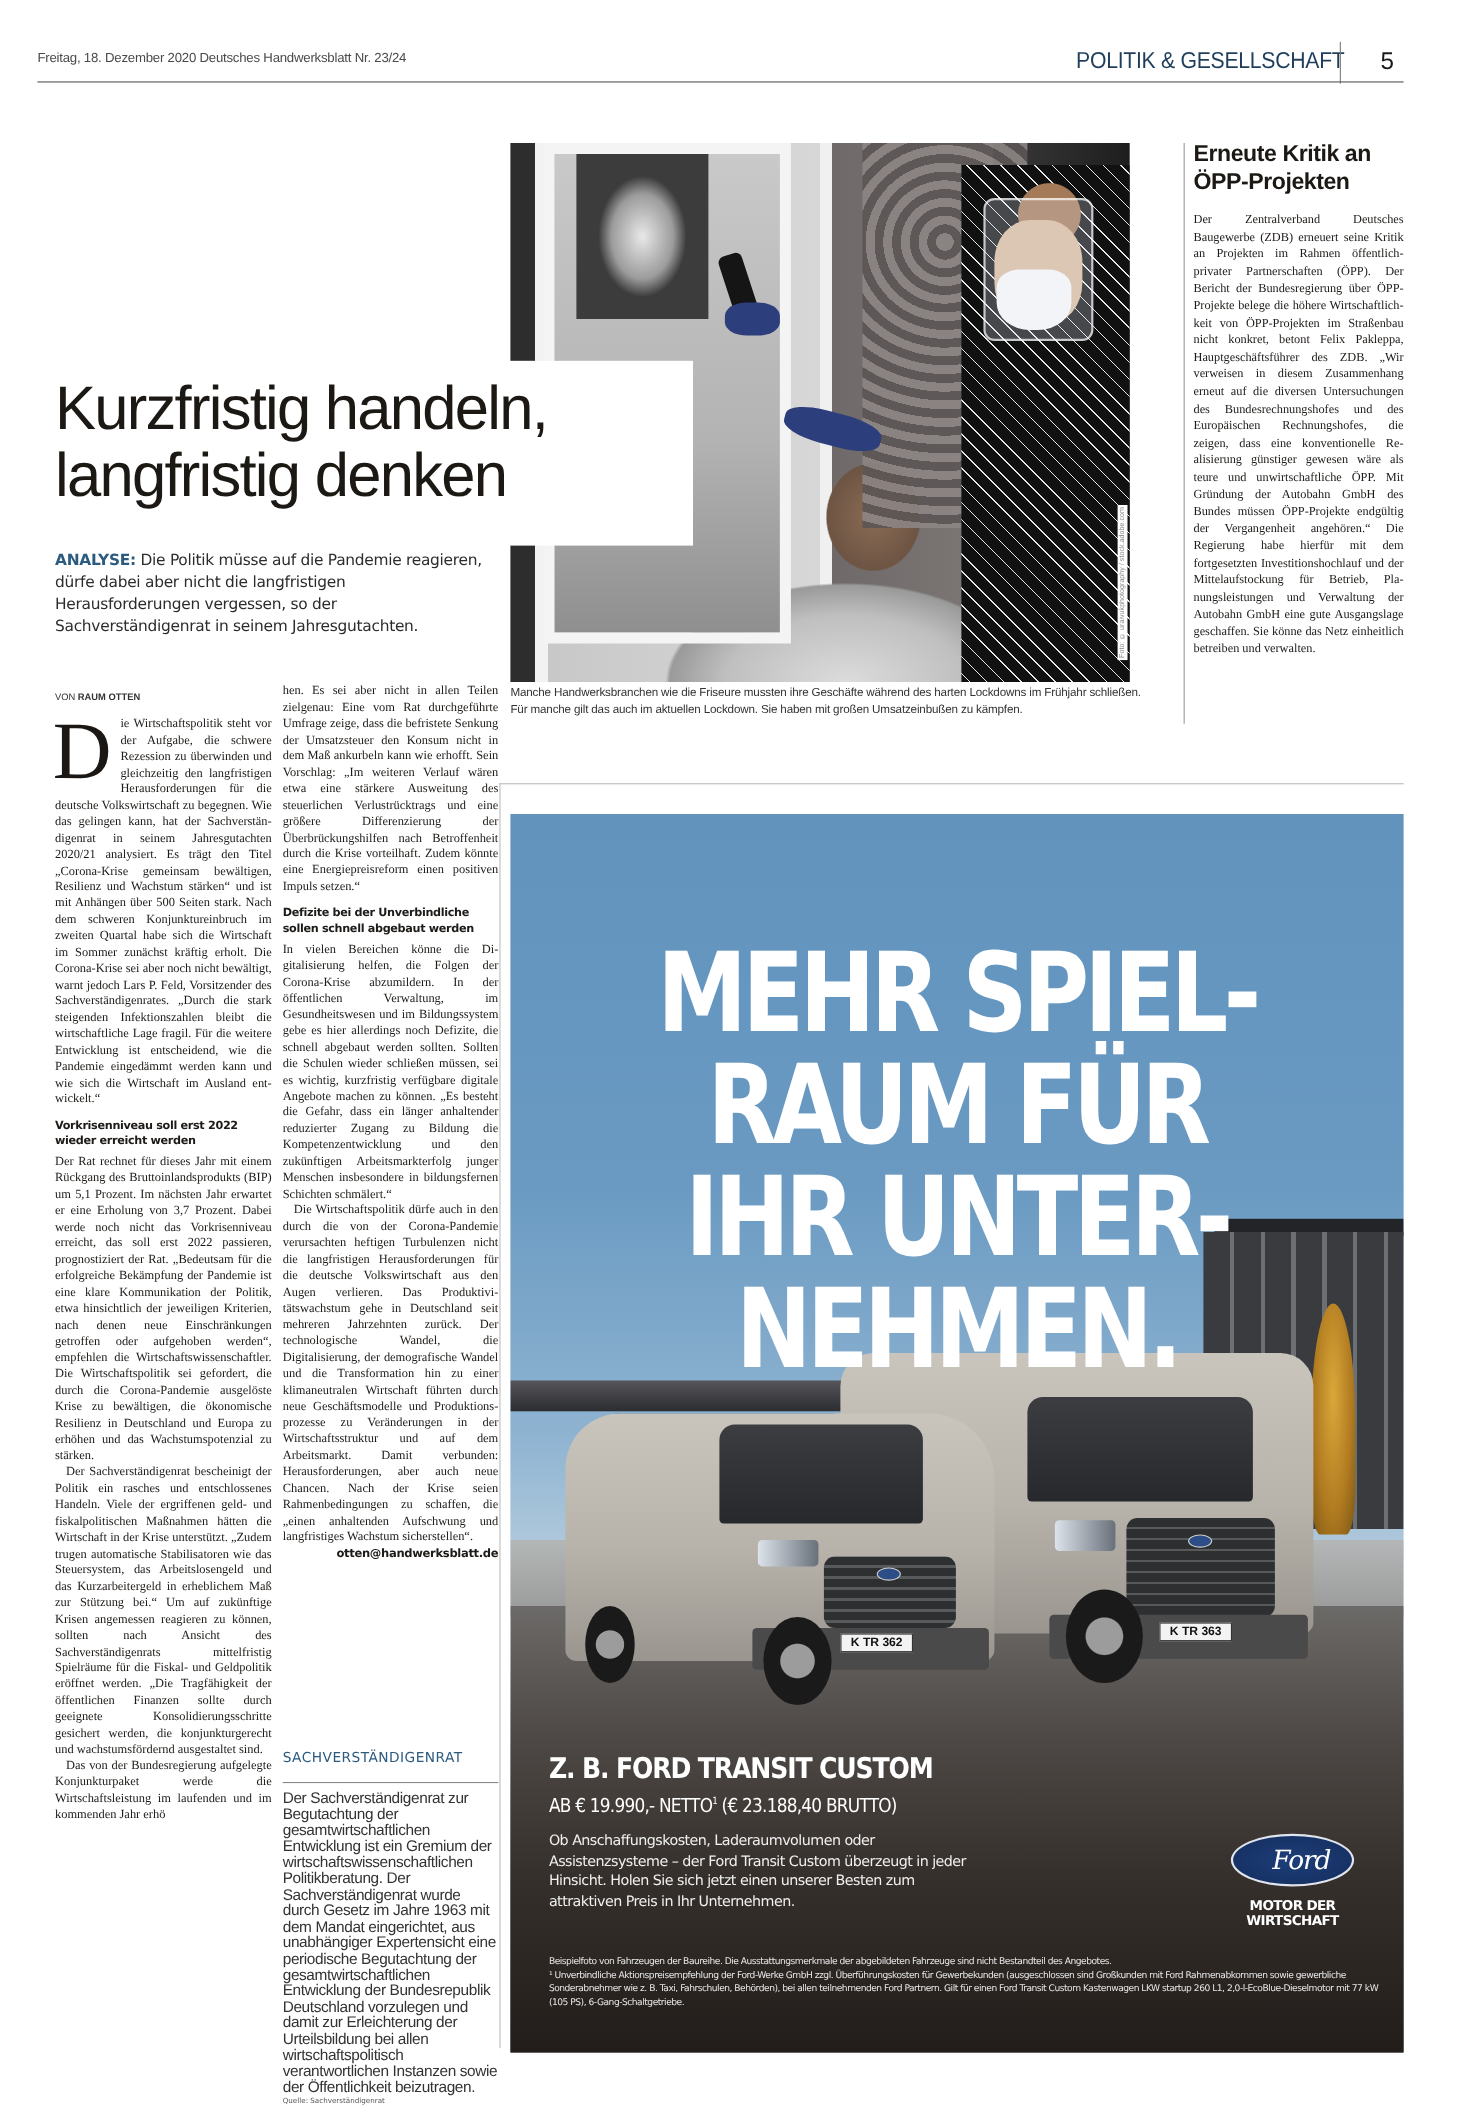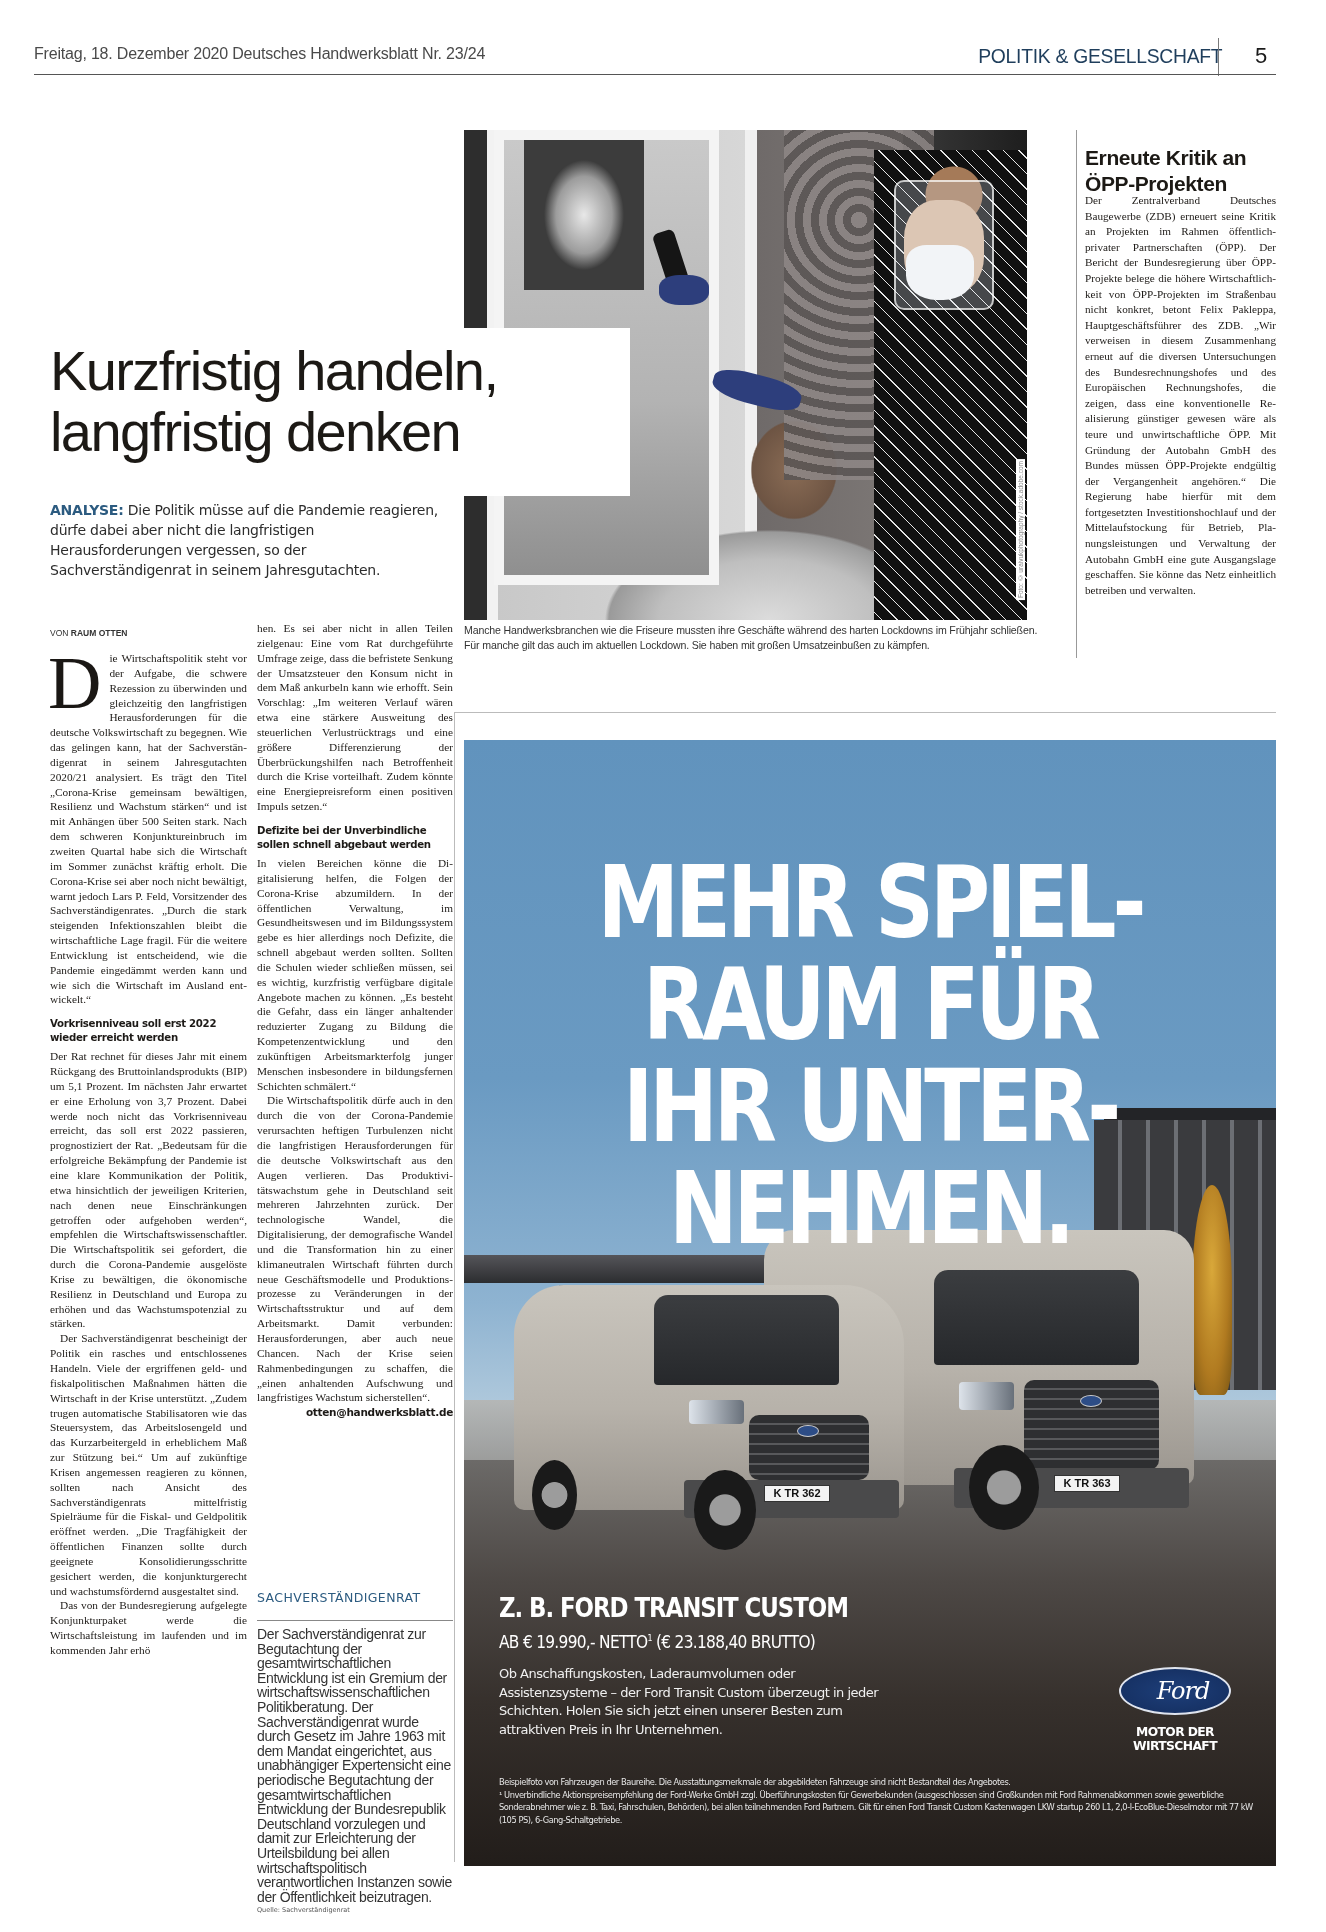--- a/index.html
+++ b/index.html
@@ -1,20 +1,20 @@
 <!DOCTYPE html>
 <html><head>
 <meta charset="utf-8">
 <style>
   * { box-sizing: border-box; margin: 0; padding: 0; }
   html, body { width: 1326px; height: 1932px; background: #ffffff; overflow: hidden; }
   body { position: relative; font-family: "Liberation Serif", serif; color: #1d1a17; }
 
   
-  .hdr-meta { position: absolute; left: 34px; top: 45px; font-family: "Liberation Sans", sans-serif; font-size: 16px; color: #4a4a4a; letter-spacing: -0.2px; }
+  .hdr-meta { position: absolute; left: 34px; top: 45px; font-family: "Liberation Sans", sans-serif; font-size: 12px; color: #4a4a4a; letter-spacing: -0.2px; }
   .hdr-section { position: absolute; right: 104px; top: 44px; font-family: "Liberation Sans", sans-serif; font-size: 21px; color: #1f3e5c; letter-spacing: -0.3px; transform: scaleX(0.92); transform-origin: right center; }
   .hdr-vrule { position: absolute; left: 1218px; top: 38px; width: 1px; height: 38px; background: #7a7a7a; }
   .hdr-page { position: absolute; left: 1255px; top: 43px; font-family: "Liberation Sans", sans-serif; font-size: 22px; color: #1a1a1a; }
   .hdr-rule { position: absolute; left: 34px; top: 74px; width: 1242px; height: 1px; background: #555; }
 
   
   .photo { position: absolute; left: 464px; top: 130px; width: 563px; height: 490px; overflow: hidden;
     background:
       radial-gradient(ellipse 70px 80px at 330px 340px, #8a6c55 0%, #6d5443 60%, transparent 62%),
       radial-gradient(ellipse 200px 110px at 305px 490px, #dcdcdc 0%, #bfbfbf 55%, #9a9a9a 80%, transparent 82%),
@@ -52,21 +52,21 @@
   .email { font-family: "DejaVu Sans", sans-serif; font-weight: bold; font-size: 10.5px; text-align: right; letter-spacing: -0.3px; }
 
   
   .infobox { position: absolute; left: 257px; top: 1590px; width: 196px; }
   .infobox-title { font-family: "DejaVu Sans", sans-serif; font-size: 12.5px; color: #2c5b80; letter-spacing: 0.4px; padding-bottom: 15px; border-bottom: 1.5px solid #888; }
   .infobox-body { font-family: Liberation Sans, sans-serif; font-size: 14px; line-height: 14.6px; color: #333; margin-top: 6px; letter-spacing: -0.35px; }
   .infobox-source { font-family: "DejaVu Sans", sans-serif; font-size: 6.5px; color: #555; margin-top: 2px; }
 
   
   .side-rule { position: absolute; left: 1076px; top: 130px; width: 1px; height: 528px; background: #999; }
-  .side-title { position: absolute; left: 1085px; top: 145px; width: 200px; font-family: "Liberation Sans", sans-serif; font-size: 21px; line-height: 26px; color: #1c1915; letter-spacing: -0.4px; }
+  .side-title { position: absolute; left: 1085px; top: 127px; width: 200px; font-family: "Liberation Sans", sans-serif; font-size: 21px; line-height: 26px; color: #1c1915; letter-spacing: -0.4px; }
   .side-body { position: absolute; left: 1085px; top: 193px; width: 191px; font-size: 11.2px; line-height: 15.6px; text-align: justify; }
 
   
   .ad-frame { position: absolute; left: 454px; top: 712px; width: 822px; height: 1150px; border-top: 1px solid #bbb; border-left: 1px solid #bbb; }
   .ad { position: absolute; left: 464px; top: 740px; width: 812px; height: 1126px; overflow: hidden;
     background: linear-gradient(180deg, #6193bd 0%, #6a9ac2 30%, #8eb3d1 50%, #b9cfdf 62%, #c9d2da 66%, #8f8f8f 75%, #626262 80%, #3f3a36 86%, #2f2a27 100%); }
   .ad .roof { position: absolute; left: 0; top: 515px; width: 340px; height: 28px; background: linear-gradient(180deg, #55555a, #2c2d30); }
   .ad .bldg-right { position: absolute; left: 630px; top: 380px; width: 182px; height: 270px; background: repeating-linear-gradient(90deg, #3a3b3e 0 24px, #6c6f74 24px 28px); }
   .ad .bldg-right-top { position: absolute; left: 640px; top: 368px; width: 172px; height: 16px; background: #232427; }
   .ad .tree { position: absolute; left: 728px; top: 445px; width: 40px; height: 210px; border-radius: 50% 50% 20% 20%; background: radial-gradient(ellipse at 50% 40%, #d9a83a 0%, #b07a20 60%, #7a5614 100%); }
@@ -200,21 +200,21 @@
     <div>MEHR SPIEL-</div>
     <div>RAUM FÜR</div>
     <div>IHR UNTER-</div>
     <div>NEHMEN.</div>
   </div>
 
   <div class="ad-title">Z. B. FORD TRANSIT CUSTOM</div>
   <div class="ad-price">
     <span>AB € 19.990,- NETTO</span><sup>1</sup><span> (€ 23.188,40 BRUTTO)</span>
   </div>
-  <div class="ad-copy">Ob Anschaffungskosten, Laderaumvolumen oder Assistenzsysteme – der Ford Transit Custom überzeugt in jeder Schichten. Holen Sie sich jetzt einen unserer Besten zum attraktiven Preis in Ihr Unternehmen.</div>
+  <div class="ad-copy">Ob Anschaffungskosten, Laderaumvolumen oder Assistenzsysteme – der Ford Transit Custom überzeugt in jeder Hinsicht. Holen Sie sich jetzt einen unserer Besten zum attraktiven Preis in Ihr Unternehmen.</div>
 
   <div class="ford-logo">
     <span>Ford</span>
   </div>
   <div class="ford-claim">
     <div>MOTOR DER</div>
     <div>WIRTSCHAFT</div>
   </div>
 
   <div class="ad-disclaimer">

